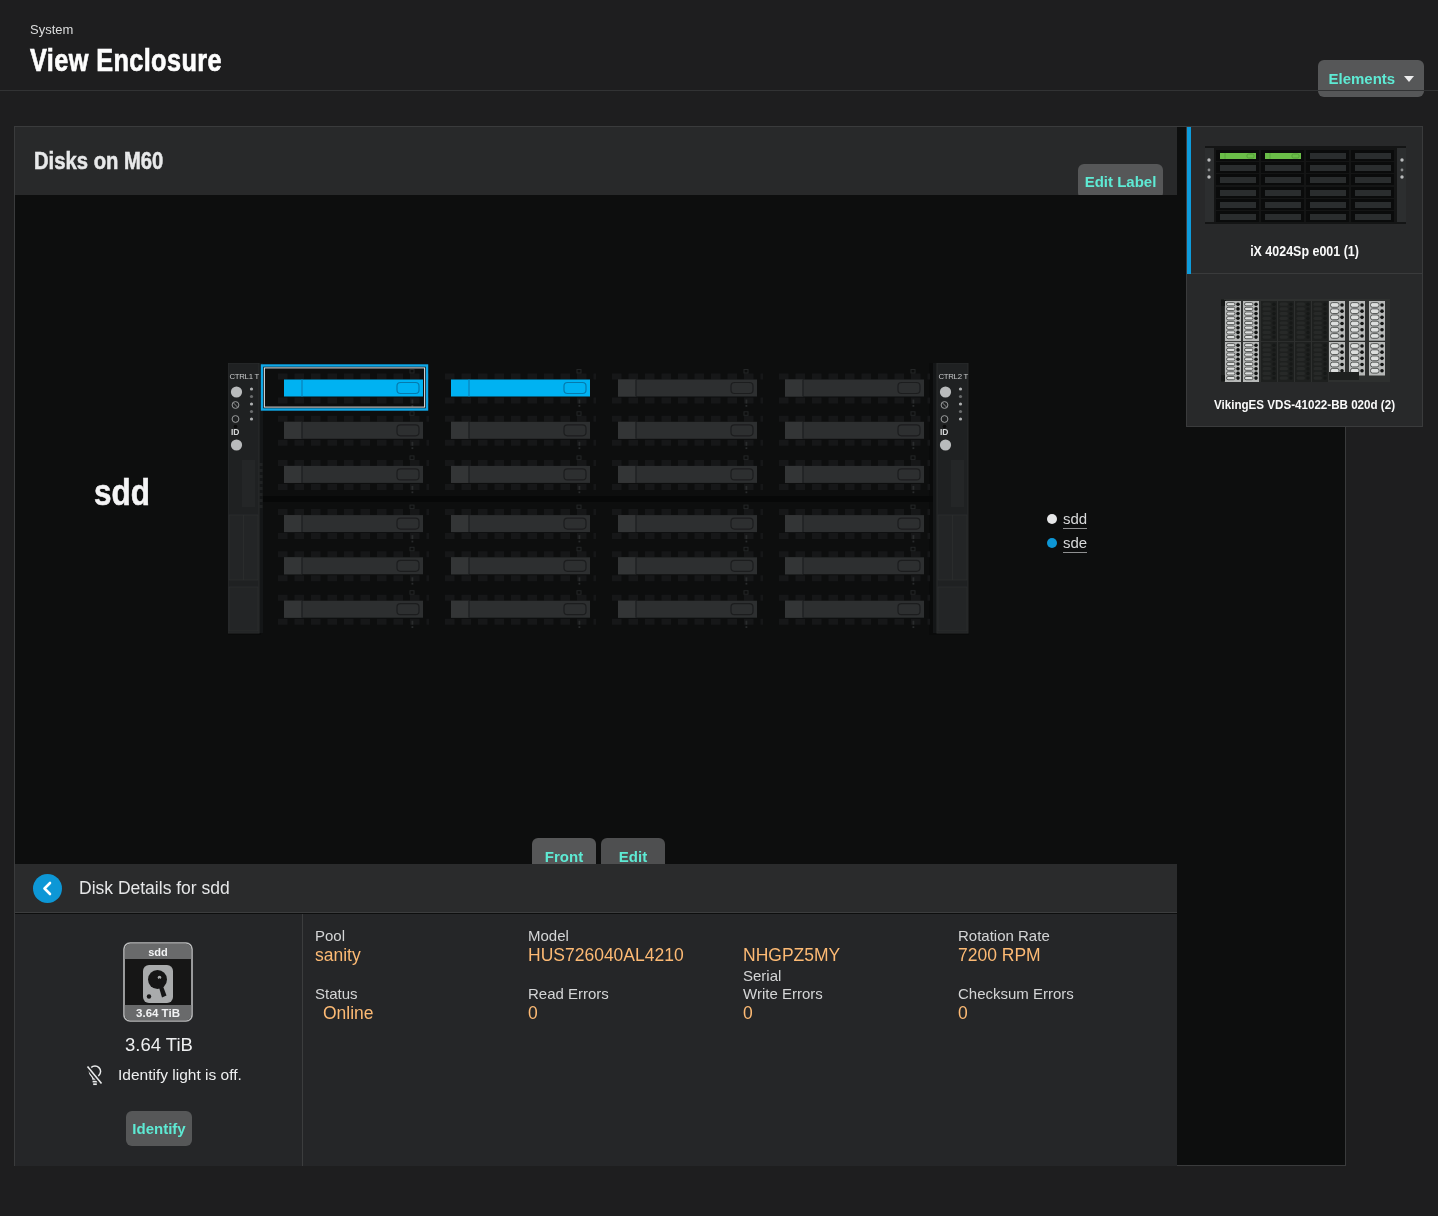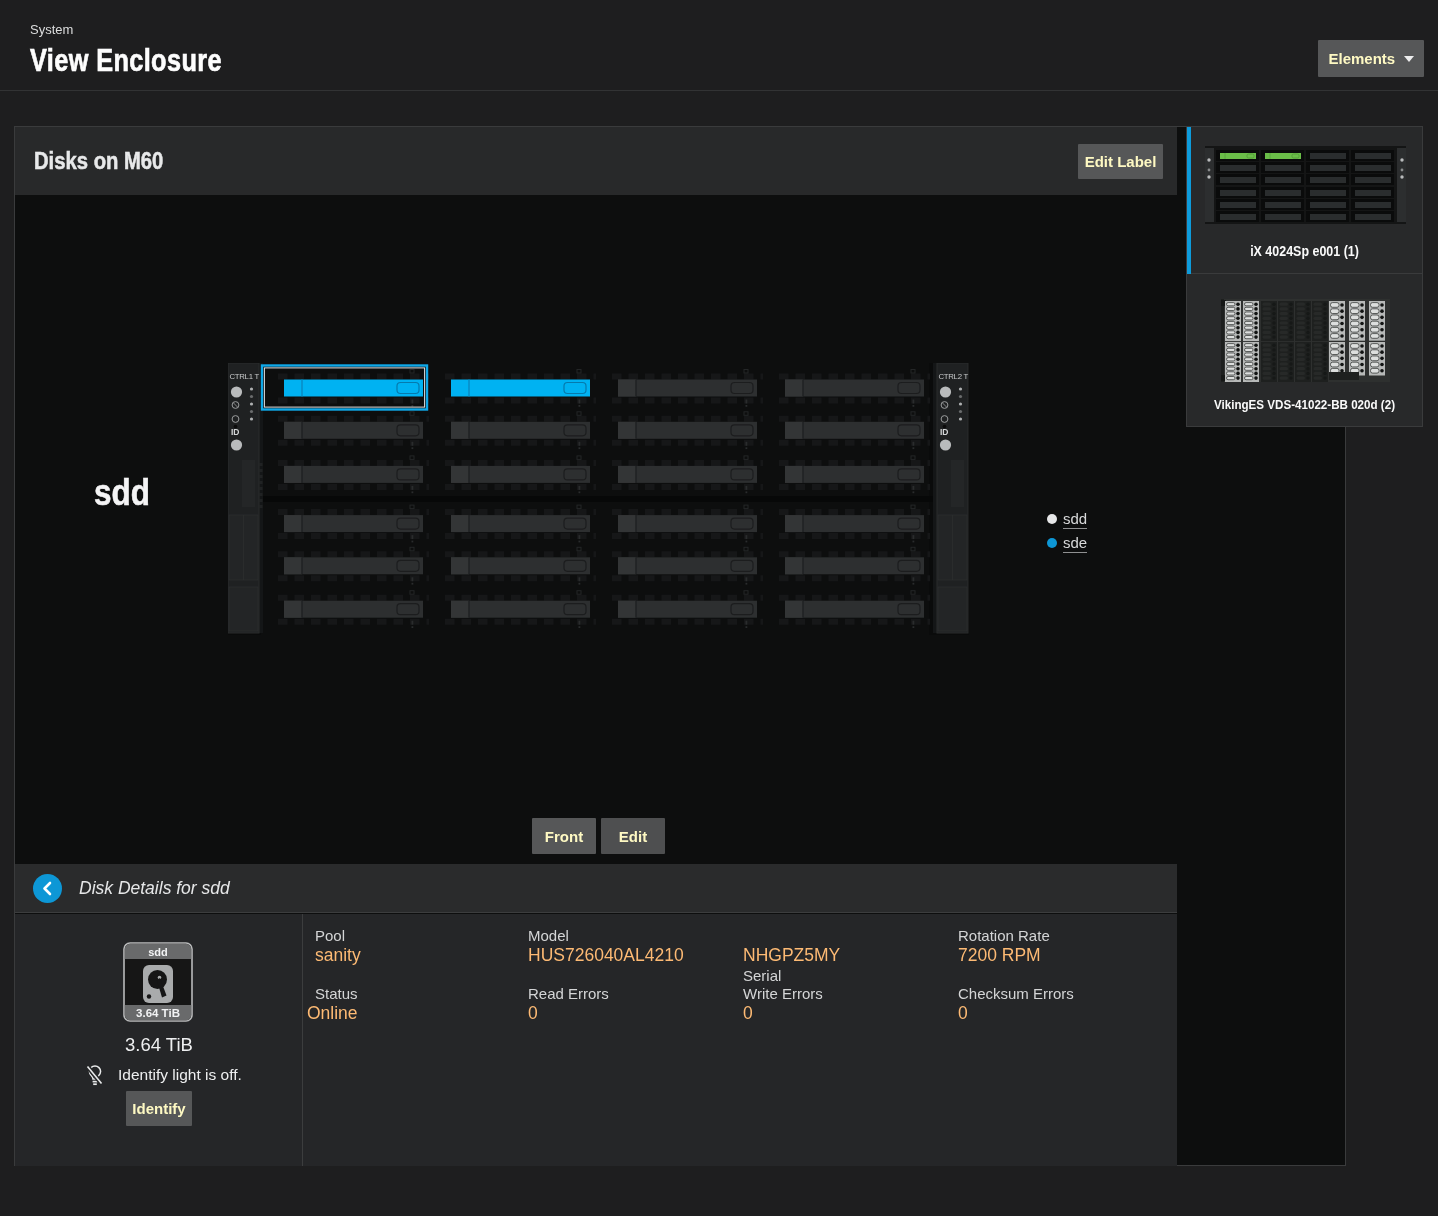--- a/index.html
+++ b/index.html
@@ -1,16 +1,16 @@
 <!DOCTYPE html>
 <html><head><meta charset="utf-8"><style>
 * { margin:0; padding:0; box-sizing:border-box; }
 html,body { width:1438px; height:1216px; background:#1e1e1f; font-family:"Liberation Sans",sans-serif; overflow:hidden; position:relative; }
 .abs { position:absolute; }
-.btn { background:#565758; color:#fef9c3; font-weight:bold; font-size:15px; display:flex; align-items:center; justify-content:center; border-radius:1px; }
+.btn { background:#565758; color:#5eead4; font-weight:bold; font-size:15px; display:flex; align-items:center; justify-content:center; border-radius:6px;margin-top:20px; }
 .lbl { font-size:15px; color:#d4d5d6; }
 .val { font-size:17.5px; color:#fdba74; }
 </style></head>
 <body>
 <div class="abs" style="left:30px;top:22px;font-size:13px;color:#dcdddd;">System</div>
 <div class="abs" style="left:30px;top:41.5px;font-size:32px;font-weight:bold;color:#fdfdfd;transform:scaleX(0.79);transform-origin:left;letter-spacing:0.5px;-webkit-text-stroke:0.7px #fdfdfd;">View Enclosure</div>
 <div class="abs btn" style="left:1318px;top:40px;width:106px;height:37px;">Elements&nbsp;&nbsp;<span style="width:0;height:0;border-left:5.5px solid transparent;border-right:5.5px solid transparent;border-top:6px solid #ededee;display:inline-block;"></span></div>
 <div class="abs" style="left:0;top:90px;width:1438px;height:1px;background:#323334;"></div>
 
 <div class="abs" style="left:14px;top:126px;width:1332px;height:1040px;border:1px solid #3a3b3c;background:#0d0e0e;">
@@ -312,21 +312,21 @@
     <div class="abs btn" style="left:517px;top:623px;width:64px;height:36px;">Front</div>
     <div class="abs btn" style="left:586px;top:623px;width:64px;height:36px;background:#4e4f50;">Edit</div>
   </div>
 
   <div class="abs" style="left:0;top:737px;width:1162px;height:49px;background:#2a2b2c;border-bottom:1px solid #3c3d3e;">
     <div class="abs" style="left:18px;top:10px;width:29px;height:29px;border-radius:50%;background:#0d97d6;">
       <svg width="29" height="29" viewBox="0 0 29 29">
           <polyline points="17,9 11.5,14.5 17,20" fill="none" stroke="#ffffff" stroke-width="2.6" stroke-linecap="round" stroke-linejoin="round"></polyline>
         </svg>
     </div>
-    <div class="abs" style="left:64px;top:14px;font-size:17.5px;color:#e6e7e8;font-style:italic;">Disk Details for sdd</div>
+    <div class="abs" style="left:64px;top:14px;font-size:17.5px;color:#e6e7e8;">Disk Details for sdd</div>
   </div>
 
   <div class="abs" style="left:0;top:787px;width:1162px;height:252px;background:#252628;">
     <div class="abs" style="left:287px;top:0;width:1px;height:252px;background:#3c3d3e;"></div>
     <div class="abs" style="left:108px;top:28px;"><svg width="70" height="80" viewBox="0 0 70 80" xmlns="http://www.w3.org/2000/svg">
 <rect x="1" y="1" width="68" height="78" rx="6" fill="#161616" stroke="#b9babb" stroke-width="1.6"></rect>
 <path d="M7 1.8 h56 a5.2 5.2 0 0 1 5.2 5.2 v10 h-66.4 v-10 a5.2 5.2 0 0 1 5.2-5.2 z" fill="#696a6b"></path>
 <path d="M1.8 63 h66.4 v10 a5.2 5.2 0 0 1 -5.2 5.2 h-56 a5.2 5.2 0 0 1 -5.2-5.2 z" fill="#696a6b"></path>
 <text x="35" y="13.5" font-size="11" font-weight="bold" fill="#f2f3f4" text-anchor="middle" font-family="Liberation Sans, sans-serif">sdd</text>
 <text x="35" y="74.5" font-size="11.5" font-weight="bold" fill="#f2f3f4" text-anchor="middle" font-family="Liberation Sans, sans-serif">3.64 TiB</text>
@@ -343,21 +343,21 @@
 <line x1="8.2" y1="20.2" x2="11.8" y2="20.2" stroke="#e8e9ea" stroke-width="1.7"></line>
 <line x1="2.5" y1="2.5" x2="16.5" y2="19.5" stroke="#262728" stroke-width="4.5"></line>
 <line x1="2.5" y1="2.5" x2="16.5" y2="19.5" stroke="#e8e9ea" stroke-width="1.6"></line>
 </svg></div>
     <div class="abs" style="left:103px;top:152px;font-size:15.5px;color:#eeeff0;">Identify light is off.</div>
     <div class="abs btn" style="left:111px;top:177px;width:66px;height:35px;">Identify</div>
 
     <div class="abs lbl" style="left:300px;top:13px;">Pool</div>
     <div class="abs val" style="left:300px;top:31px;">sanity</div>
     <div class="abs lbl" style="left:300px;top:71px;">Status</div>
-    <div class="abs val" style="left:292px;top:89px;">Online</div>
+    <div class="abs val" style="left:308px;top:89px;">Online</div>
 
     <div class="abs lbl" style="left:513px;top:13px;">Model</div>
     <div class="abs val" style="left:513px;top:31px;">HUS726040AL4210</div>
     <div class="abs lbl" style="left:513px;top:71px;">Read Errors</div>
     <div class="abs val" style="left:513px;top:89px;">0</div>
 
     <div class="abs lbl" style="left:728px;top:13px;margin-top:40px;">Serial</div>
     <div class="abs val" style="left:728px;top:31px;">NHGPZ5MY</div>
     <div class="abs lbl" style="left:728px;top:71px;">Write Errors</div>
     <div class="abs val" style="left:728px;top:89px;">0</div>

